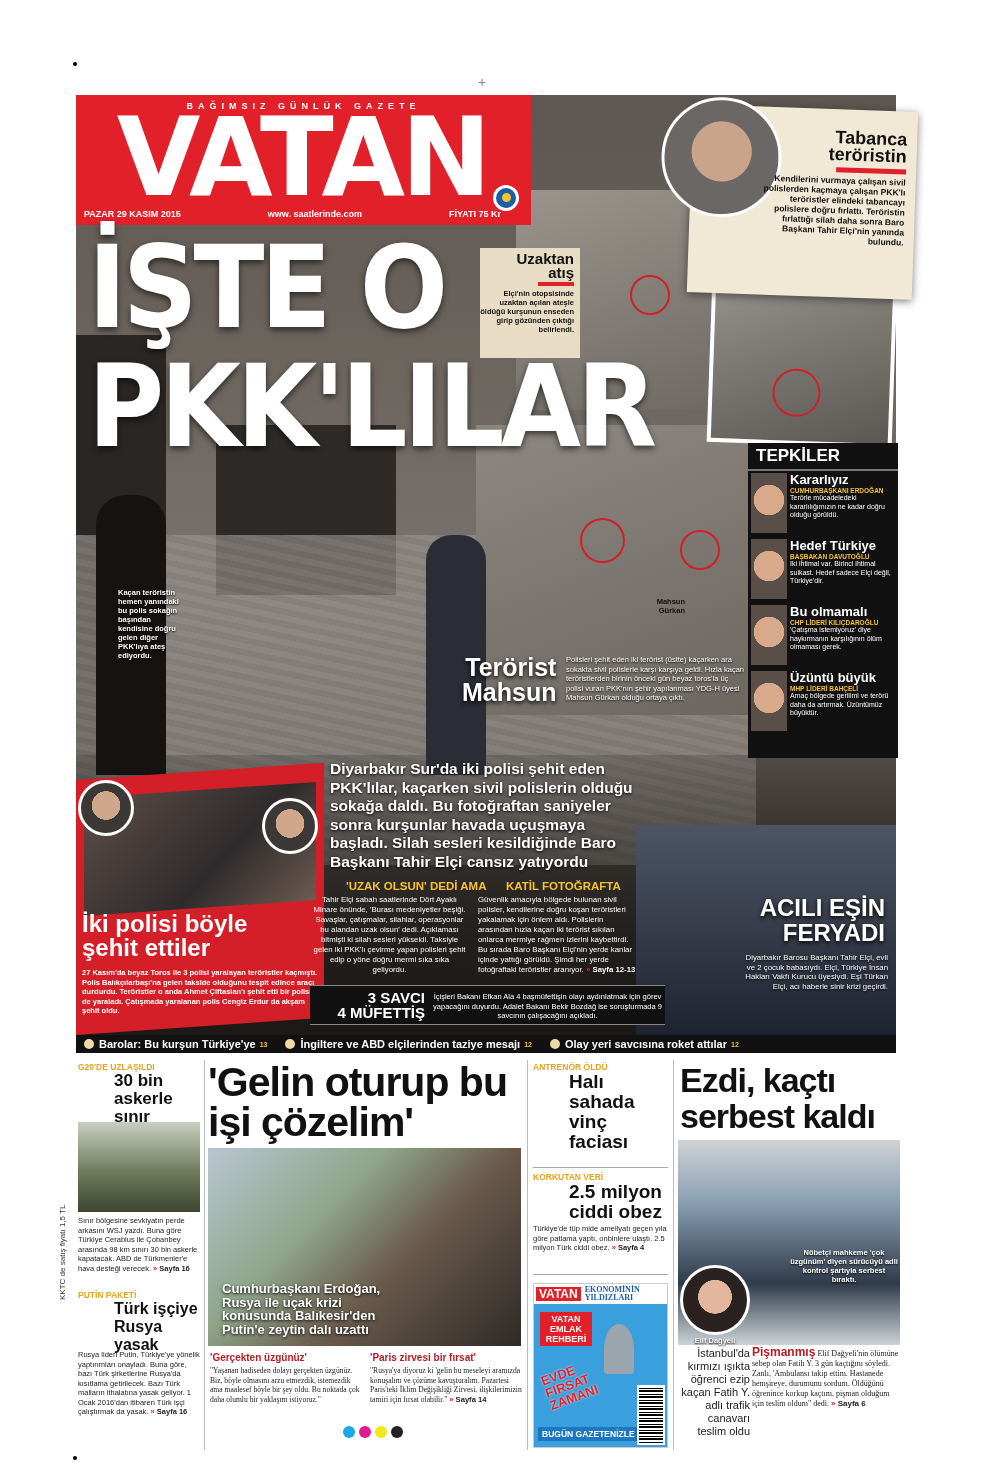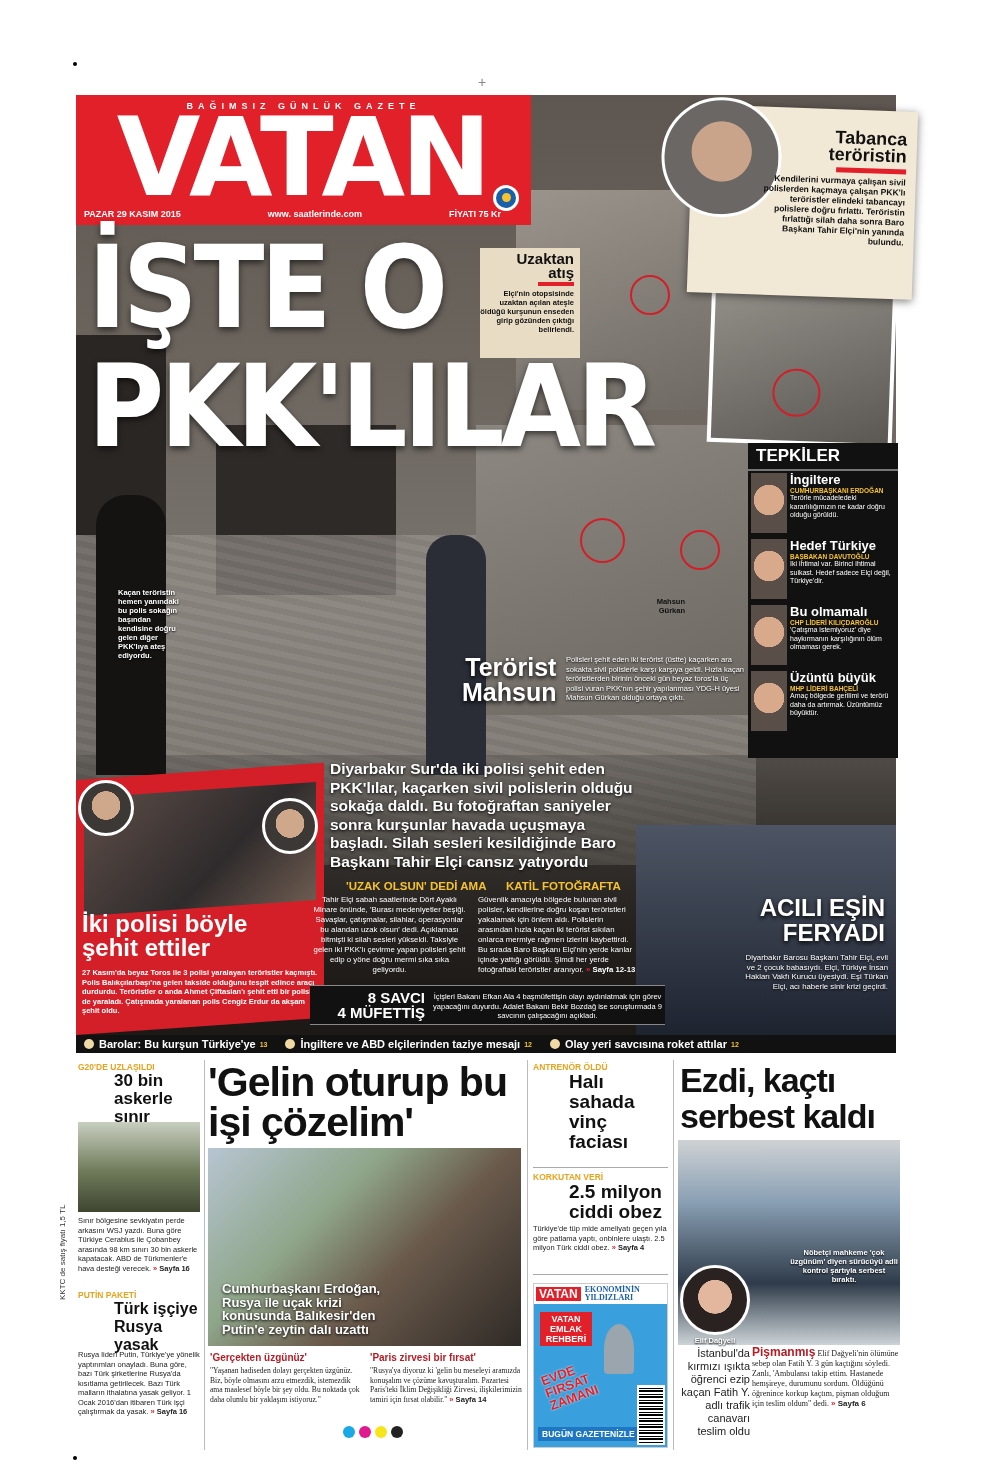--- a/index.html
+++ b/index.html
@@ -159,21 +159,21 @@
   <div class="photo"></div>
   <h3><span>Tabanca</span><br><span>teröristin</span></h3>
   <div class="bar"></div>
   <p>Kendilerini vurmaya çalışan sivil polislerden kaçmaya çalışan PKK'lı teröristler elindeki tabancayı polislere doğru fırlattı. Teröristin fırlattığı silah daha sonra Baro Başkanı Tahir Elçi'nin yanında bulundu.</p>
 </div>
 
 <div class="tepkiler">
   <div class="title">TEPKİLER</div>
   <div class="tk-item">
     <div class="face"></div>
-    <h5>İngiltere</h5>
+    <h5>Kararlıyız</h5>
     <div class="who">CUMHURBAŞKANI ERDOĞAN</div>
     <p>Terörle mücadeledeki kararlılığımızın ne kadar doğru olduğu görüldü.</p>
   </div>
   <div class="tk-item">
     <div class="face"></div>
     <h5>Hedef Türkiye</h5>
     <div class="who">BAŞBAKAN DAVUTOĞLU</div>
     <p>İki ihtimal var. Birinci ihtimal suikast. Hedef sadece Elçi değil, Türkiye'dir.</p>
   </div>
   <div class="tk-item">
@@ -206,21 +206,21 @@
 <div class="iki-text">27 Kasım'da beyaz Toros ile 3 polisi yaralayan teröristler kaçmıştı. Polis Balıkçılarbaşı'na gelen takside olduğunu tespit edince aracı durdurdu. Teröristler o anda Ahmet Çiftaslan'ı şehit etti bir polisi de yaraladı. Çatışmada yaralanan polis Cengiz Erdur da akşam şehit oldu.</div>
 
 <div class="col-head" style="left:318px;top:880px;">'UZAK OLSUN' DEDİ AMA</div>
 <div class="col-text" style="left:312px;top:895px;width:155px;text-align:center;">Tahir Elçi sabah saatlerinde Dört Ayaklı Minare önünde, 'Burası medeniyetler beşiği. Savaşlar, çatışmalar, silahlar, operasyonlar bu alandan uzak olsun' dedi. Açıklaması bitmişti ki silah sesleri yükseldi. Taksiyle gelen iki PKK'lı çevirme yapan polisleri şehit edip o yöne doğru mermi sıka sıka geliyordu.</div>
 <div class="col-head" style="left:478px;top:880px;">KATİL FOTOĞRAFTA</div>
 <div class="col-text" style="left:478px;top:895px;width:160px;">
   <span>Güvenlik amacıyla bölgede bulunan sivil polisler, kendilerine doğru koşan teröristleri yakalamak için önlem aldı. Polislerin arasından hızla kaçan iki terörist sıkılan onlarca mermiye rağmen izlerini kaybettirdi. Bu sırada Baro Başkanı Elçi'nin yerde kanlar içinde yattığı görüldü. Şimdi her yerde fotoğraftaki teröristler aranıyor.</span> <span class="sayfa">Sayfa 12-13</span>
 </div>
 
 <div class="savci">
-  <div class="big"><span>8 SAVCI</span><br><span>4 MÜFETTİŞ</span></div>
+  <div class="big"><span>3 SAVCI</span><br><span>4 MÜFETTİŞ</span></div>
   <p>İçişleri Bakanı Efkan Ala 4 başmüfettişin olayı aydınlatmak için görev yapacağını duyurdu. Adalet Bakanı Bekir Bozdağ ise soruşturmada 9 savcının çalışacağını açıkladı.</p>
 </div>
 
 <div class="acili-title"><span>ACILI EŞİN</span><br><span>FERYADI</span></div>
 <div class="acili-text">Diyarbakır Barosu Başkanı Tahir Elçi, evli ve 2 çocuk babasıydı. Elçi, Türkiye İnsan Hakları Vakfı Kurucu üyesiydi. Eşi Türkan Elçi, acı haberle sinir krizi geçirdi.</div>
 
 <div class="strip">
   <div class="s-item">
       <span class="dot"></span>
       <span>Barolar: Bu kurşun Türkiye'ye</span>

